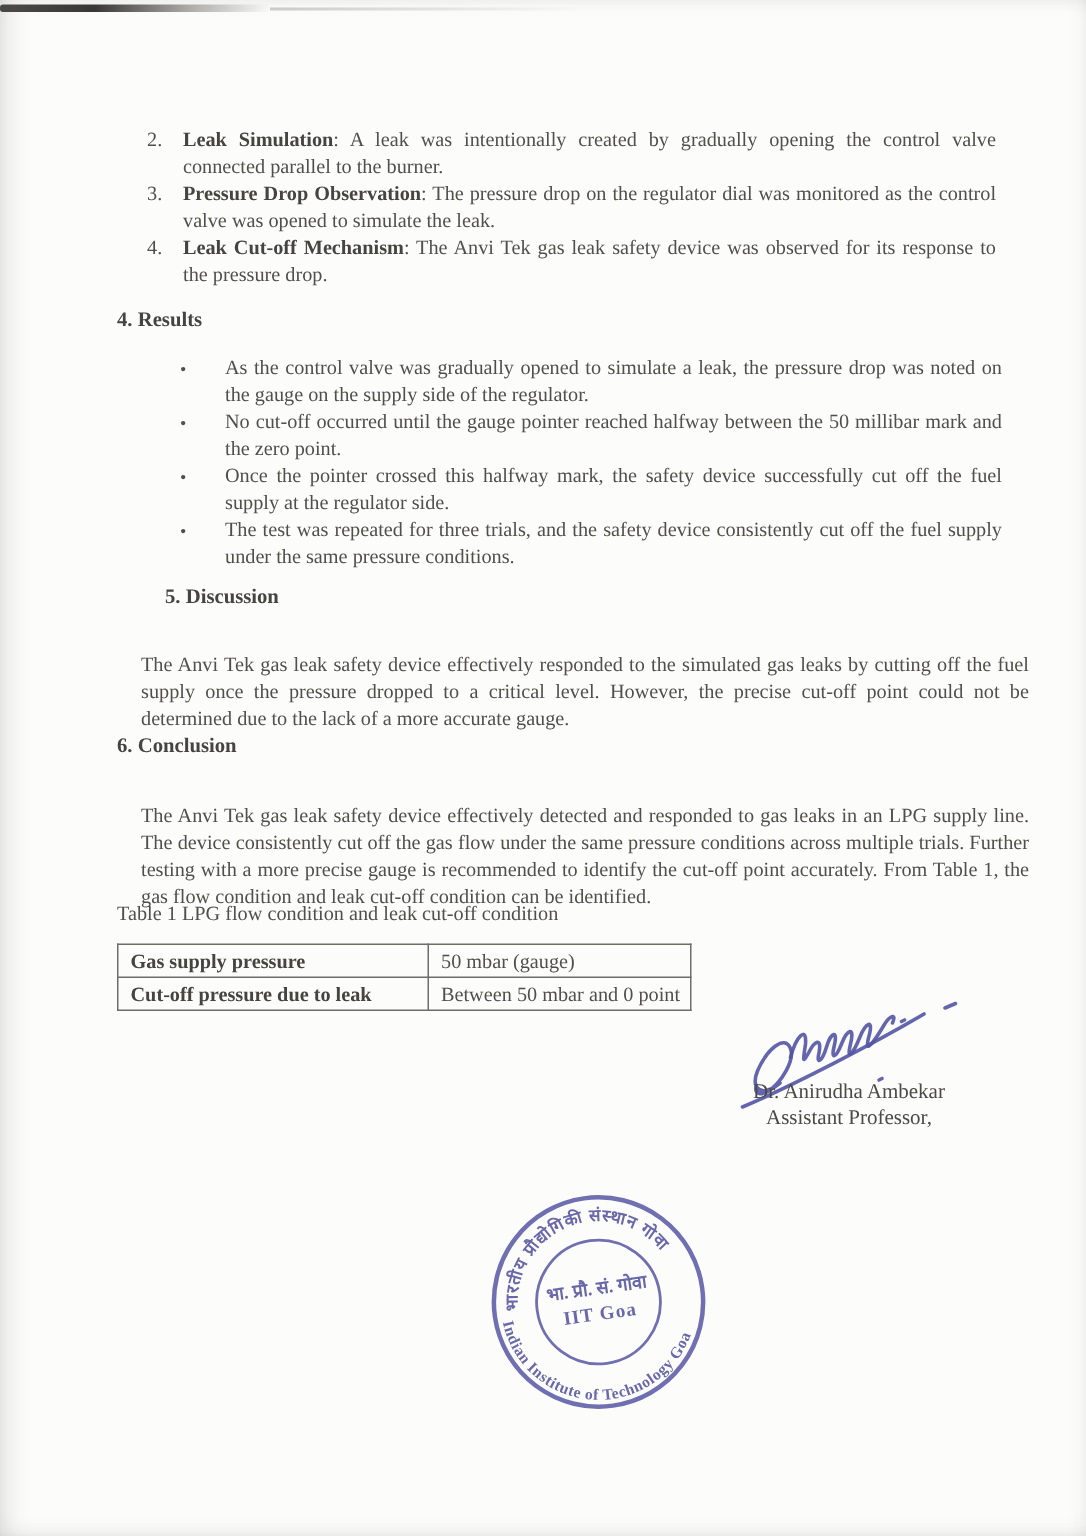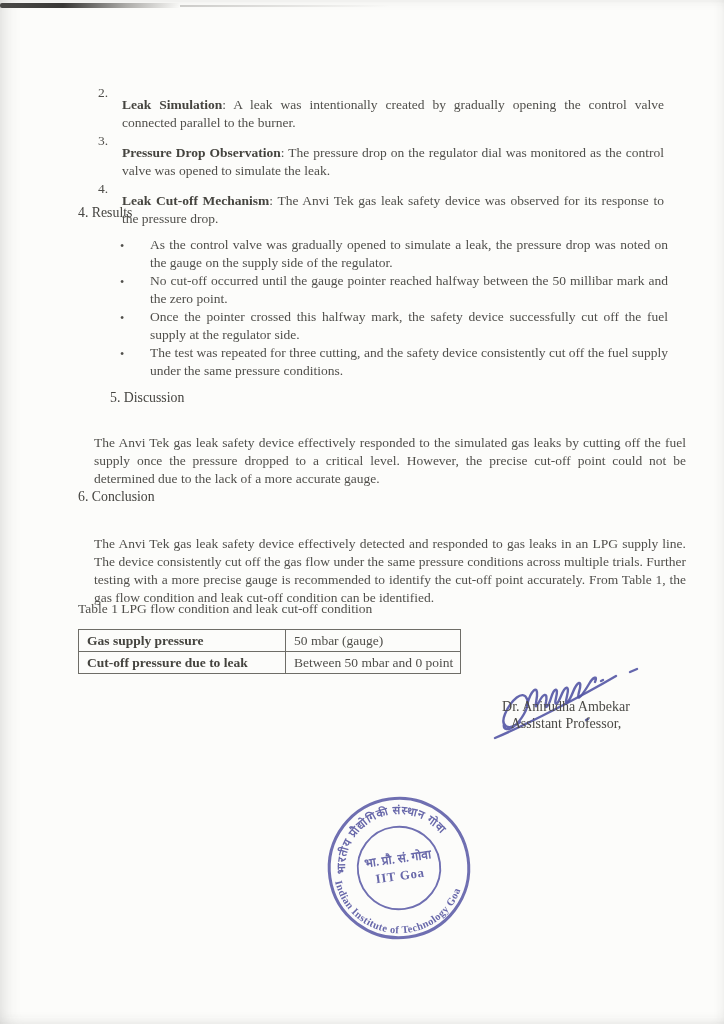--- a/index.html
+++ b/index.html
@@ -23,23 +23,23 @@
   .scan-streak2{
     position:absolute;top:5px;left:180px;width:210px;height:2px;
     background:linear-gradient(to right,rgba(120,118,114,.35),rgba(150,148,144,0));
   }
   .txt{font-size:13.5px;line-height:18px;text-align:justify;}
   b,.bold{font-weight:bold;color:#45443f;}
   
   .proc-list{position:absolute;top:84px;left:98px;width:566px;}
   .proc-item{display:flex;}
   .proc-num{width:24px;flex:0 0 24px;}
-  .proc-text{flex:1;margin-top:12px;}
+  .proc-text{flex:1;}
   
-  .sec-h{position:absolute;left:78px;font-size:13.8px;font-weight:normal;color:#454440;margin:0;}
+  .sec-h{position:absolute;left:78px;font-size:13.8px;font-weight:bold;color:#454440;margin:0;}
   
   .bullets{position:absolute;top:236px;left:120px;width:548px;}
   .bullet-row{display:flex;}
   .bullet-mark{width:30px;flex:0 0 30px;font-size:12px;padding-top:1px;color:#57565!
 2;}
   .bullet-text{flex:1;}
   
   .para{position:absolute;left:78px;width:592px;margin:16px;font-family:Liberation Serif, serif;}
   
   .tbl-caption{position:absolute;top:601px;left:78px;font-size:13.5px;}
@@ -51,21 +51,21 @@
   table.report td{
     border:1px solid #6e6d67;
     padding:1px 8px;line-height:17px;height:19px;
     overflow:hidden;white-space:nowrap;
   }
   td.lab{font-weight:bold;color:#45443f;width:190px;}
   
   .signature{position:absolute;left:490px;top:660px;width:152px;height:84px;}
   .signature path{stroke:#5355a4;stroke-width:2.4;fill:none;stroke-linecap:round;stroke-linejoin:round;opacity:.9;}
   
-  .sig-block{position:absolute;left:428px;top:699px;width:276px;text-align:center;font-size:14px;line-height:16.5px;color:#4b4a46;}
+  .sig-block{position:absolute;left:428px;top:721px;width:276px;text-align:center;font-size:14px;line-height:16.5px;color:#4b4a46;}
   
   .stamp{position:absolute;left:324px;top:793px;width:150px;height:150px;transform:rotate(-8deg);opacity:.88;}
   .stamp .ring{fill:none;stroke:#5c5ca8;}
   .stamp text{fill:#54549f;font-family:"Liberation Serif","DejaVu Serif",serif;font-weight:bold;}
 </style>
 </head>
 <body>
 
 <div class="page">
 
@@ -97,21 +97,21 @@
     <div class="bullet-row">
       <span class="bullet-mark">•</span>
       <span class="bullet-text">No cut-off occurred until the gauge pointer reached halfway between the 50 millibar mark and the zero point.</span>
     </div>
     <div class="bullet-row">
       <span class="bullet-mark">•</span>
       <span class="bullet-text">Once the pointer crossed this halfway mark, the safety device successfully cut off the fuel supply at the regulator side.</span>
     </div>
     <div class="bullet-row">
       <span class="bullet-mark">•</span>
-      <span class="bullet-text">The test was repeated for three cutting, and the safety device consistently cut off the fuel supply under the same pressure conditions.</span>
+      <span class="bullet-text">The test was repeated for three trials, and the safety device consistently cut off the fuel supply under the same pressure conditions.</span>
     </div>
   </div>
 
   <h3 class="sec-h" style="top:390px;margin-left:32px;">5. Discussion</h3>
   <p class="para txt" style="top:418px;">The Anvi Tek gas leak safety device effectively responded to the simulated gas leaks by cutting off the fuel supply once the pressure dropped to a critical level. However, the precise cut-off point could not be determined due to the lack of a more accurate gauge.</p>
 
   <h3 class="sec-h" style="top:489px;">6. Conclusion</h3>
   <p class="para txt" style="top:519px;">The Anvi Tek gas leak safety device effectively detected and responded to gas leaks in an LPG supply line. The device consistently cut off the gas flow under the same pressure conditions across multiple trials. Further testing with a more precise gauge is recommended to identify the cut-off point accurately. From Table 1, the gas flow condition and leak cut-off condition can be identified.</p>
 
   <div class="tbl-caption">Table 1 LPG flow condition and leak cut-off condition</div>

